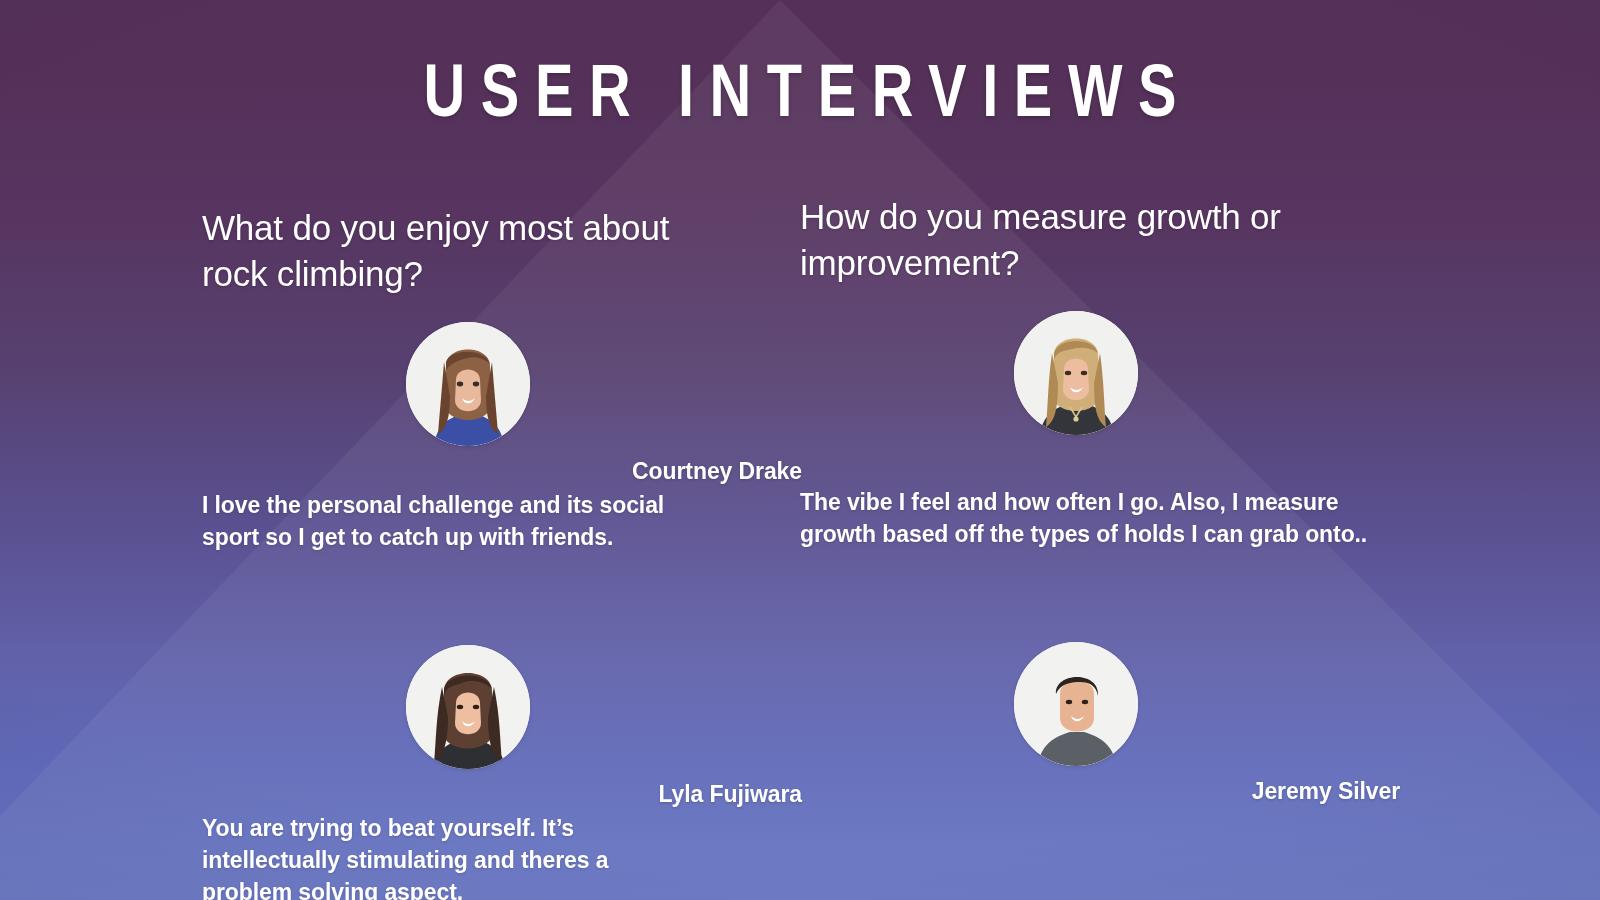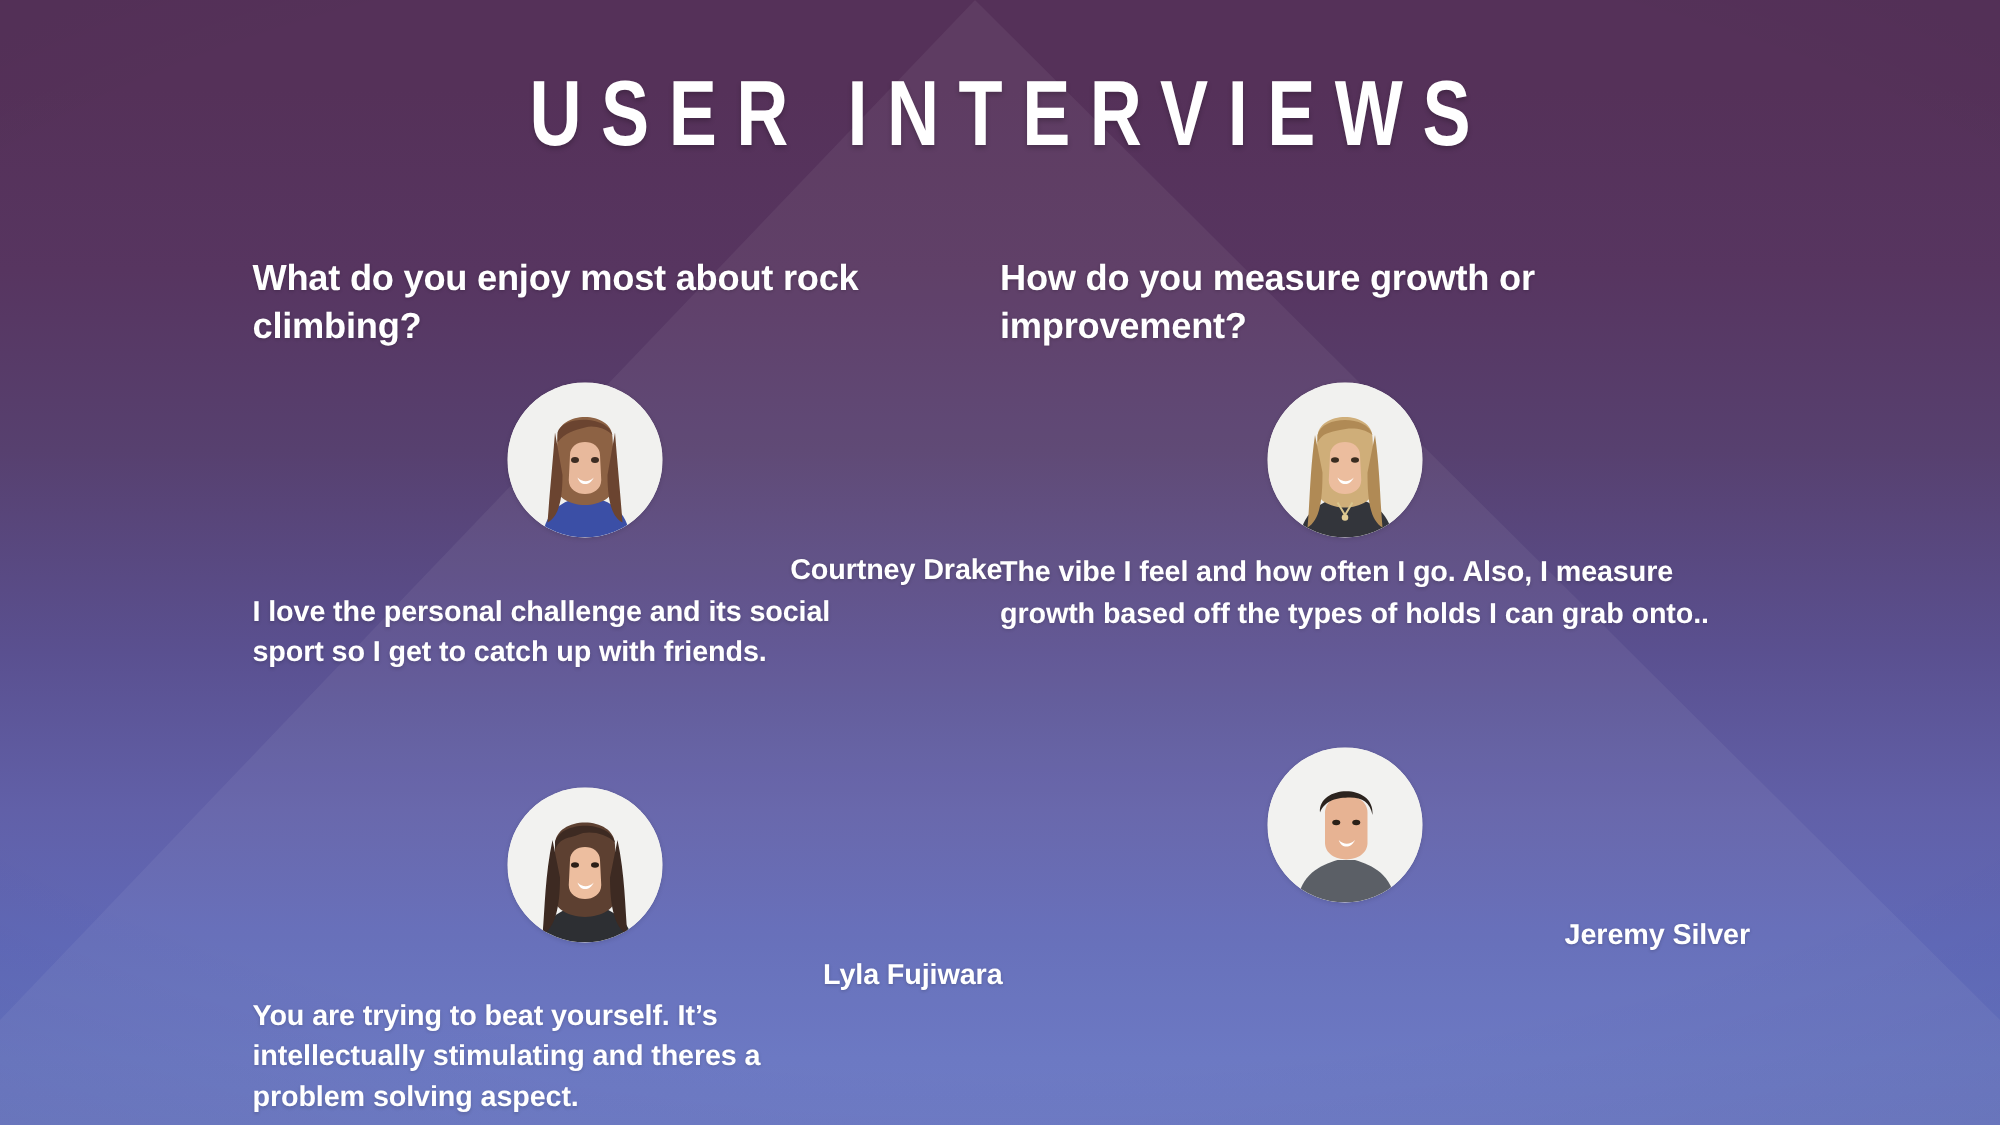--- a/index.html
+++ b/index.html
@@ -57,26 +57,26 @@
     transform-origin: 50% 50%;
     text-shadow: 0 2px 5px rgba(0,0,0,0.22);
     white-space: nowrap;
   }
 
   .column {
     position: absolute;
     width: 600px;
   }
   #col-left  { left: 202px; top: 205px; }
-  #col-right { left: 800px; top: 205px; }
+  #col-right { left: 800px; top: 194px; }
 
   .question {
     color: #ffffff;
-    font-size: 29px;
-    font-weight: 700;
+    font-size: 35px;
+    font-weight: 400;
     line-height: 1.30;
     letter-spacing: -0.2px;
     margin: 0 0 0 0;
     text-shadow: 0 1px 3px rgba(0,0,0,0.20);
     width: 510px;
   }
 
   .entry {
     position: relative;
     margin-top: 26px;
@@ -114,21 +114,21 @@
     color: #ffffff;
     font-size: 23px;
     font-weight: 700;
     line-height: 1.40;
     letter-spacing: -0.1px;
     margin: 0;
     width: 500px;
     text-shadow: 0 1px 3px rgba(0,0,0,0.16);
   }
   #col-right .question { width: 520px; }
-  #col-right .quote { width: 580px; }
+  #col-right .quote { width: 580px; margin-top: 40px; }
   #col-right .avatar { left: 214px; }
 </style>
 </head>
 <body>
 
 <div id="slide">
 
   <div id="triangle-overlay"></div>
   <div id="vignette"></div>
 

